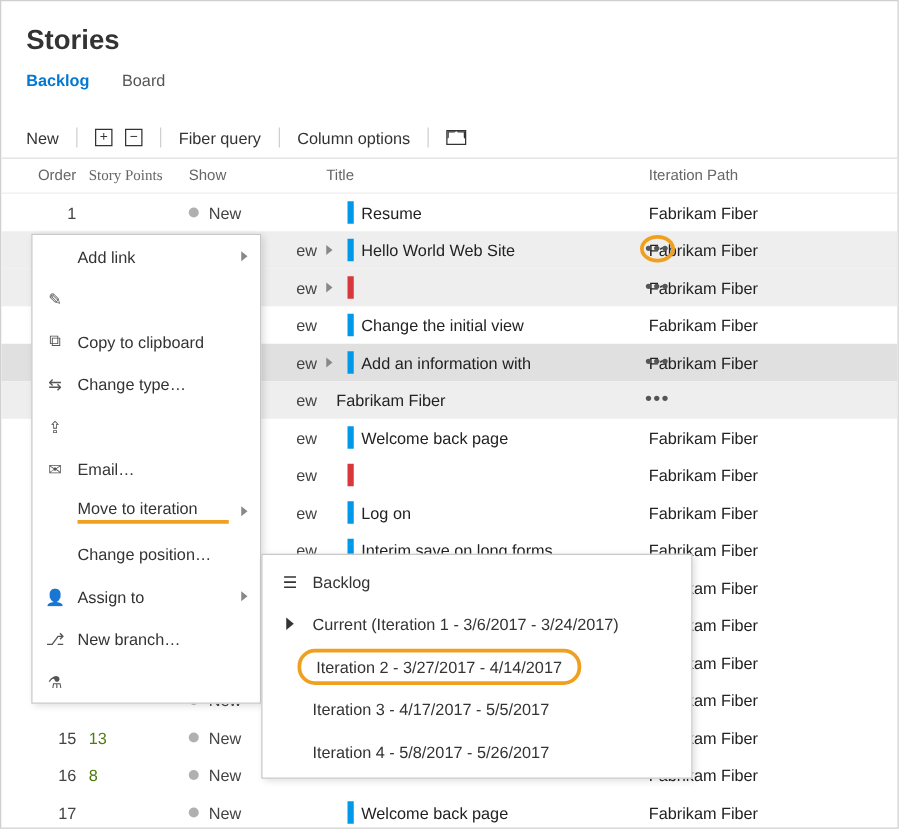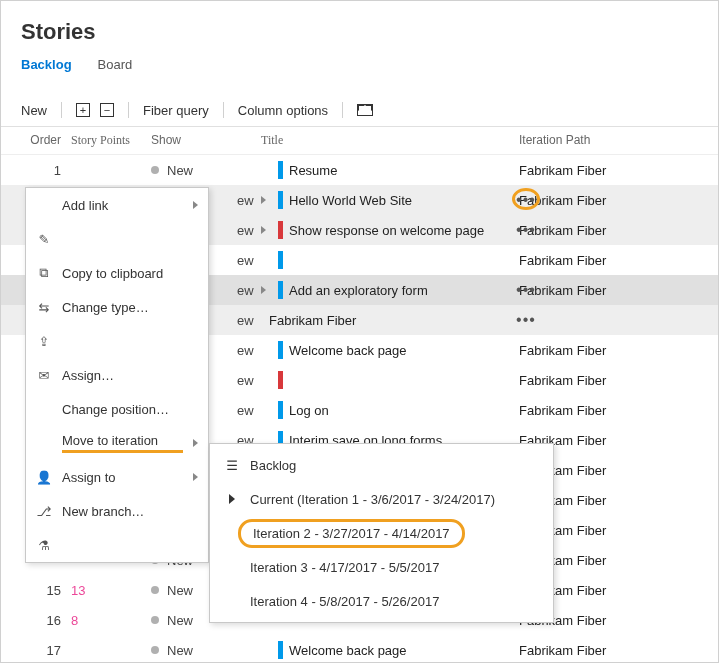--- a/index.html
+++ b/index.html
@@ -46,36 +46,36 @@
     border-left: 6px solid #fff; border-right: 6px solid #fff;
     height: 0;
   }
   .col-headers {
     display: flex; padding: 6px 0 6px 20px; color: #666; font-size: 12px;
     border-bottom: 1px solid #eee;
   }
   .col-order { width: 50px; text-align: right; padding-right: 10px; }
   .col-sp { width: 80px; font-family: Liberation Serif, serif; }
   .col-state { width: 110px; }
-  .col-title { width: 250px; font-family: Liberation Serif, serif; }
+  .col-title { width: 250px; }
   .col-iter { width: 160px; padding-left: 8px; }
   .rows { }
   .row {
     display: flex; align-items: center; height: 30px; padding-left: 20px;
     position: relative;
   }
   .row.sel { background: #eeeeee; }
   .row.sel-strong { background: #e0e0e0; }
   .state-dot {
     width: 8px; height: 8px; border-radius: 50%; background: #b0b0b0;
     display: inline-block; margin-right: 8px; vertical-align: middle;
   }
   .cell { display: flex; align-items: center; }
   .c-order { width: 50px; justify-content: flex-end; padding-right: 10px; color: #444; }
-  .c-sp { width: 80px; color: #ec4899; }
+  .c-sp { width: 80px; color: #4d7c0f; }
   .c-state { width: 110px; color: #444; }
   .c-title { width: 250px; color: #222; gap: 6px; }
   .c-iter { width: 160px; color: #222; padding-left: 8px; }
   .color-bar { width: 5px; height: 18px; background: #0099ea; flex: 0 0 5px; }
   .color-bar.red { background: #d8383b; }
   .chev-right {
     width: 0; height: 0; border-top: 4px solid transparent;
     border-bottom: 4px solid transparent; border-left: 5px solid #888;
     margin-right: 6px;
   }
@@ -209,51 +209,51 @@
     <div class="row sel">
       <div class="cell c-order"></div>
       <div class="cell c-sp"></div>
       <div class="cell c-state" style="padding-left: 70px;">
         <span class="state-dot" style="visibility: hidden;"></span>
         <span>ew</span>
       </div>
       <div class="cell c-title">
         <span class="chev-right"></span>
         <span class="color-bar red"></span>
-        <span>Show response on welcome page</span>
       </div>
       <div class="cell c-iter">Fabrikam Fiber</div>
       <div class="ellipsis-btn">
         <span class="ellipsis-dots">•••</span>
       </div>
     </div>
     <div class="row">
       <div class="cell c-order"></div>
       <div class="cell c-sp"></div>
       <div class="cell c-state" style="padding-left: 70px;">
         <span class="state-dot" style="visibility: hidden;"></span>
         <span>ew</span>
       </div>
       <div class="cell c-title">
         <span style="width: 11px;"></span>
         <span class="color-bar"></span>
+        <span>Change the initial view</span>
       </div>
       <div class="cell c-iter">Fabrikam Fiber</div>
     </div>
     <div class="row sel-strong">
       <div class="cell c-order"></div>
       <div class="cell c-sp"></div>
       <div class="cell c-state" style="padding-left: 70px;">
         <span class="state-dot" style="visibility: hidden;"></span>
         <span>ew</span>
       </div>
       <div class="cell c-title">
         <span class="chev-right"></span>
         <span class="color-bar"></span>
-        <span>Add an exploratory form</span>
+        <span>Add an information with</span>
       </div>
       <div class="cell c-iter">Fabrikam Fiber</div>
       <div class="ellipsis-btn">
         <span class="ellipsis-dots">•••</span>
       </div>
     </div>
     <div class="row sel">
       <div class="cell c-order"></div>
       <div class="cell c-sp"></div>
       <div class="cell c-state" style="padding-left: 70px;">
@@ -429,32 +429,32 @@
   </div>
   <div class="ctx-item">
     <span class="ctx-icon">⇆</span>
       <span class="lbl">Change type…</span>
   </div>
   <div class="ctx-item">
     <span class="ctx-icon">⇪</span>
   </div>
   <div class="ctx-item">
     <span class="ctx-icon">✉</span>
-      <span class="lbl">Assign…</span>
-  </div>
-  <div class="ctx-item">
-    <span class="ctx-blank"></span>
-      <span class="lbl">Change position…</span>
+      <span class="lbl">Email…</span>
   </div>
   <div class="ctx-item highlight">
     <span class="ctx-blank"></span>
       <span class="lbl">Move to iteration</span>
       <span class="arrow"></span>
   </div>
   <div class="ctx-item">
+    <span class="ctx-blank"></span>
+      <span class="lbl">Change position…</span>
+  </div>
+  <div class="ctx-item">
     <span class="ctx-icon">👤</span>
       <span class="lbl">Assign to</span>
       <span class="arrow"></span>
   </div>
   <div class="ctx-item">
     <span class="ctx-icon">⎇</span>
       <span class="lbl">New branch…</span>
   </div>
   <div class="ctx-item">
     <span class="ctx-icon">⚗</span>

